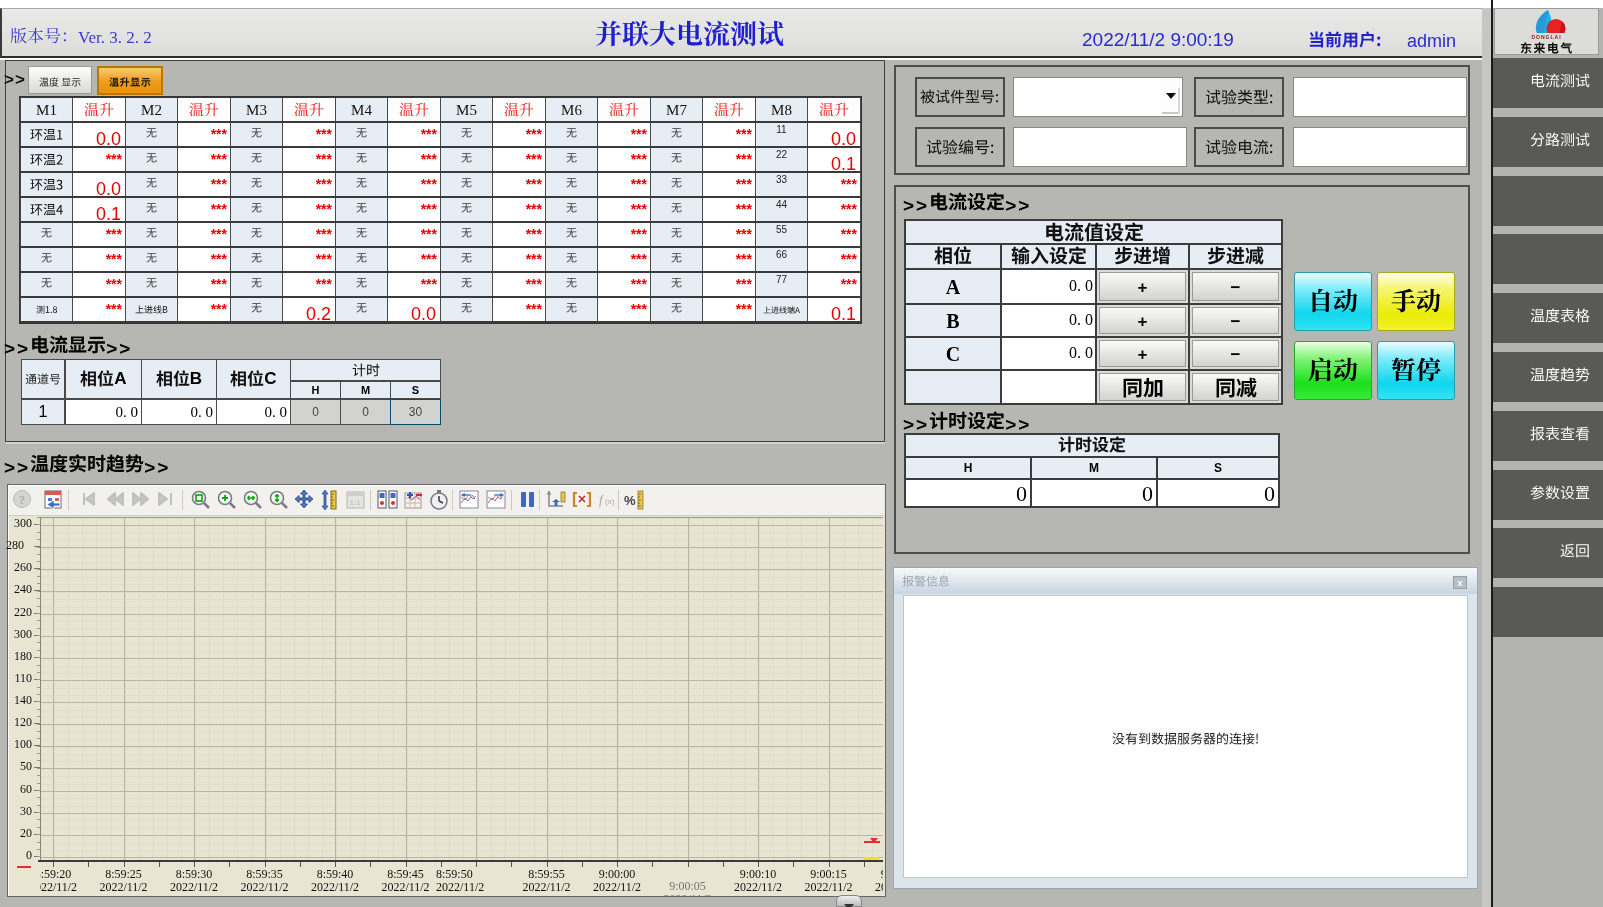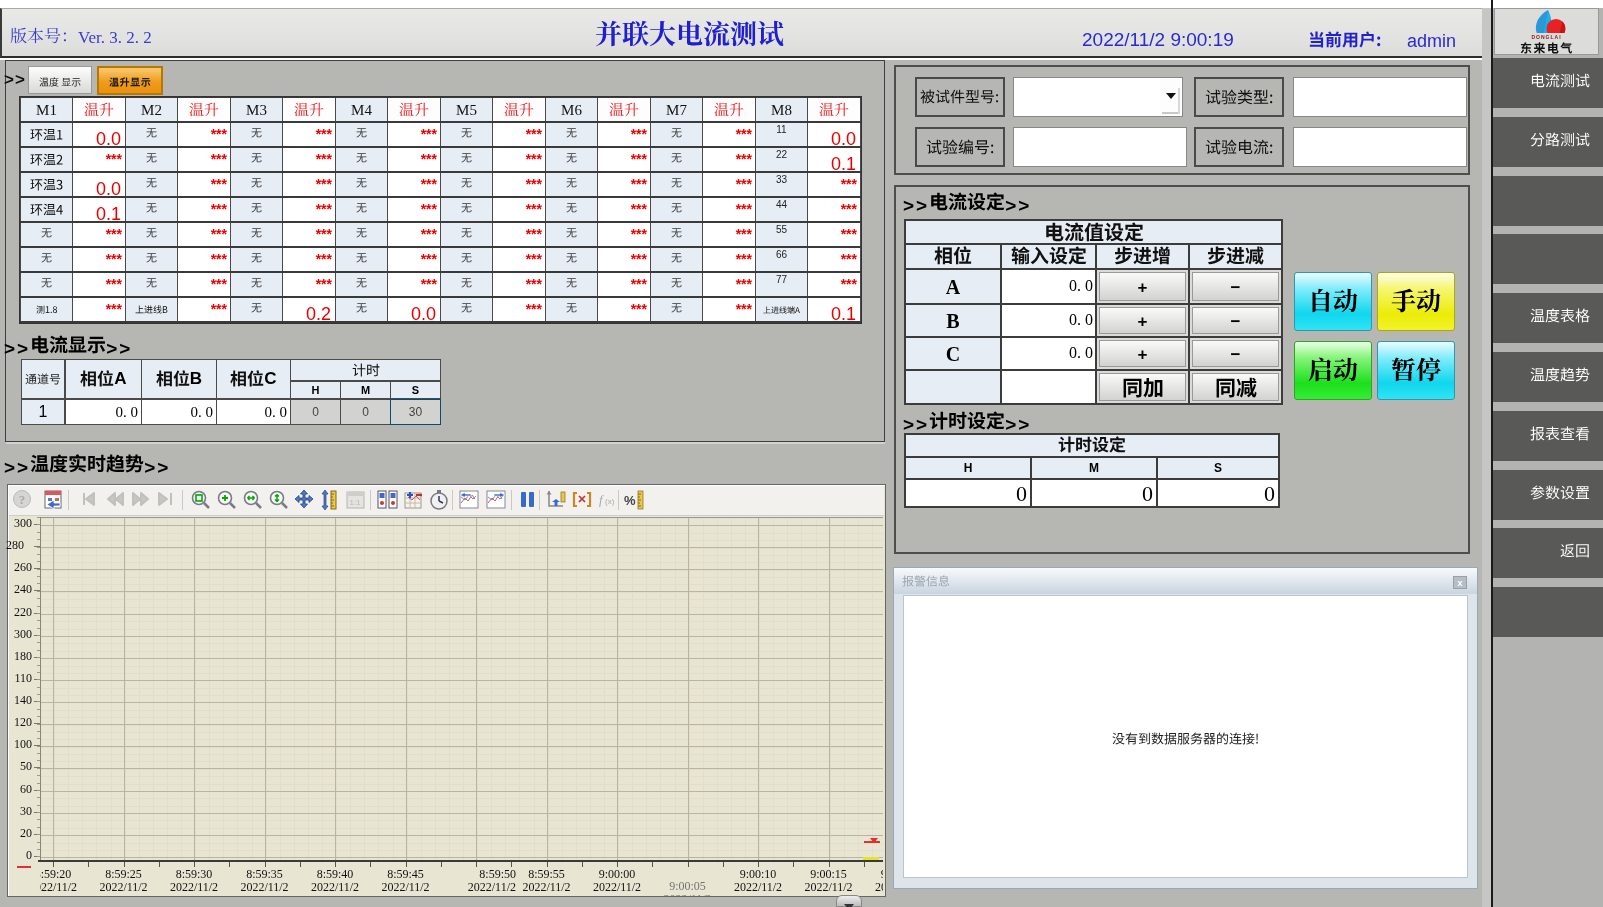--- a/index.html
+++ b/index.html
@@ -1057,21 +1057,21 @@
 <div class="ab" style="left:6px;top:804.69px;width:26px;height:12px;text-align:right;font:12px 'Liberation Serif';color:#111;line-height:12px">30</div>
 <div class="ab" style="left:6px;top:826.8199999999999px;width:26px;height:12px;text-align:right;font:12px 'Liberation Serif';color:#111;line-height:12px">20</div>
 <div class="ab" style="left:6px;top:848.95px;width:26px;height:12px;text-align:right;font:12px 'Liberation Serif';color:#111;line-height:12px">0</div>
 <div class="ab" style="left:40px;top:868px;width:843px;height:28px;overflow:hidden">
     <div style="position:absolute;left:-27.0px;top:0;width:80px;text-align:center;font:12px 'Liberation Serif';color:#111;line-height:13px">8:59:20<br>2022/11/2</div>
     <div style="position:absolute;left:43.5px;top:0;width:80px;text-align:center;font:12px 'Liberation Serif';color:#111;line-height:13px">8:59:25<br>2022/11/2</div>
     <div style="position:absolute;left:114.0px;top:0;width:80px;text-align:center;font:12px 'Liberation Serif';color:#111;line-height:13px">8:59:30<br>2022/11/2</div>
     <div style="position:absolute;left:184.5px;top:0;width:80px;text-align:center;font:12px 'Liberation Serif';color:#111;line-height:13px">8:59:35<br>2022/11/2</div>
     <div style="position:absolute;left:255.0px;top:0;width:80px;text-align:center;font:12px 'Liberation Serif';color:#111;line-height:13px">8:59:40<br>2022/11/2</div>
     <div style="position:absolute;left:325.5px;top:0;width:80px;text-align:center;font:12px 'Liberation Serif';color:#111;line-height:13px">8:59:45<br>2022/11/2</div>
-    <div style="position:absolute;left:396.0px;top:0;width:80px;text-align:right;font:12px 'Liberation Serif';color:#111;line-height:13px">8:59:50<br>2022/11/2</div>
+    <div style="position:absolute;left:396.0px;top:0;width:80px;text-align:left;font:12px 'Liberation Serif';color:#111;line-height:13px">8:59:50<br>2022/11/2</div>
     <div style="position:absolute;left:466.5px;top:0;width:80px;text-align:center;font:12px 'Liberation Serif';color:#111;line-height:13px">8:59:55<br>2022/11/2</div>
     <div style="position:absolute;left:537.0px;top:0;width:80px;text-align:center;font:12px 'Liberation Serif';color:#111;line-height:13px">9:00:00<br>2022/11/2</div>
     <div style="position:absolute;left:607.5px;top:12px;width:80px;text-align:center;font:12px 'Liberation Serif';color:#737373;line-height:13px">9:00:05<br>2022/11/2</div>
     <div style="position:absolute;left:678.0px;top:0;width:80px;text-align:center;font:12px 'Liberation Serif';color:#111;line-height:13px">9:00:10<br>2022/11/2</div>
     <div style="position:absolute;left:748.5px;top:0;width:80px;text-align:center;font:12px 'Liberation Serif';color:#111;line-height:13px">9:00:15<br>2022/11/2</div>
     <div style="position:absolute;left:819.0px;top:0;width:80px;text-align:center;font:12px 'Liberation Serif';color:#111;line-height:13px">9:00:20<br>2022/11/2</div>
   </div>
 <div class="ab" style="left:17px;top:866px;width:14px;height:2px;background:#e03030"></div>
 <div class="ab" style="left:864px;top:841px;width:16px;height:2px;background:#e03030"></div>
 <div class="ab" style="left:870px;top:838px;width:0px;height:0px;border-left:4px solid transparent;border-right:4px solid transparent;border-top:5px solid #e03030"></div>

